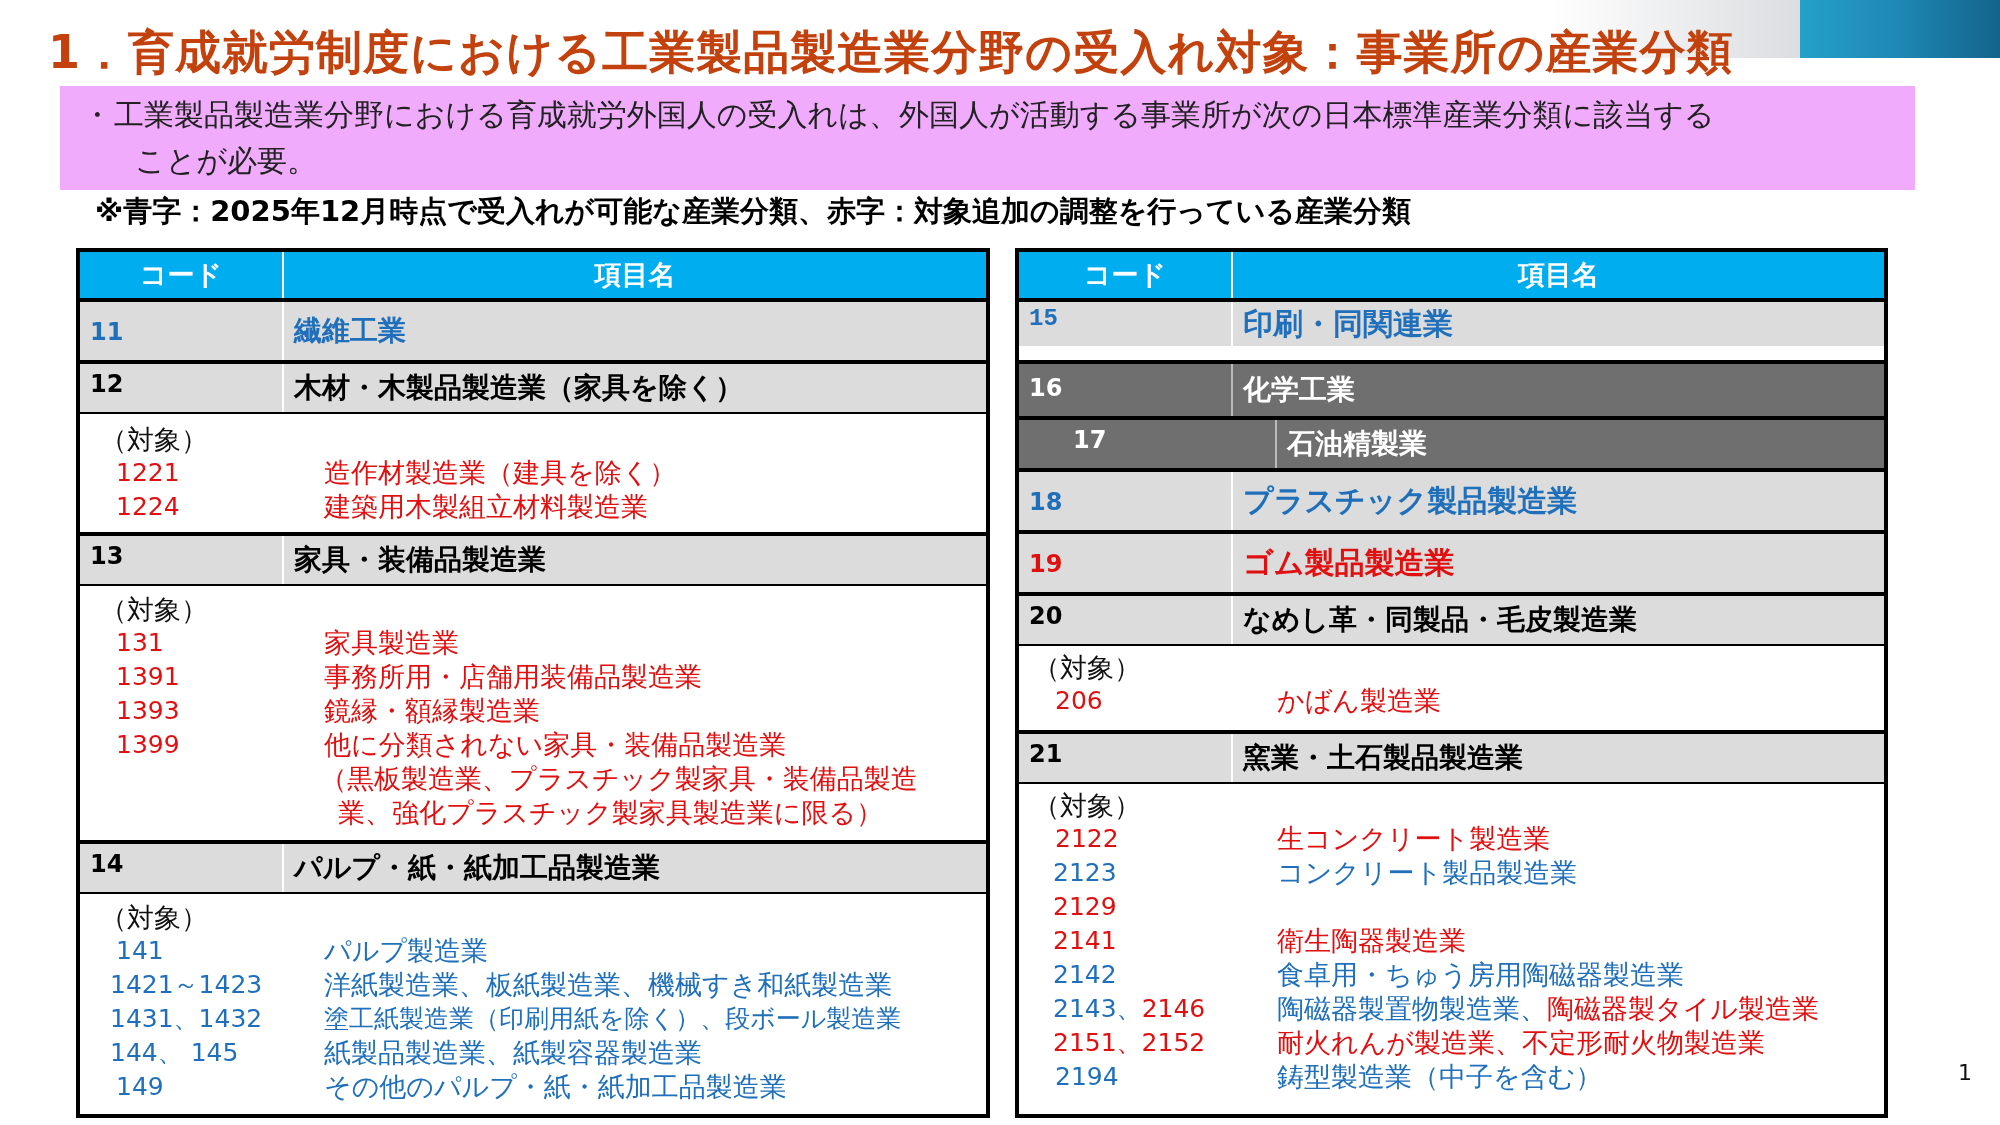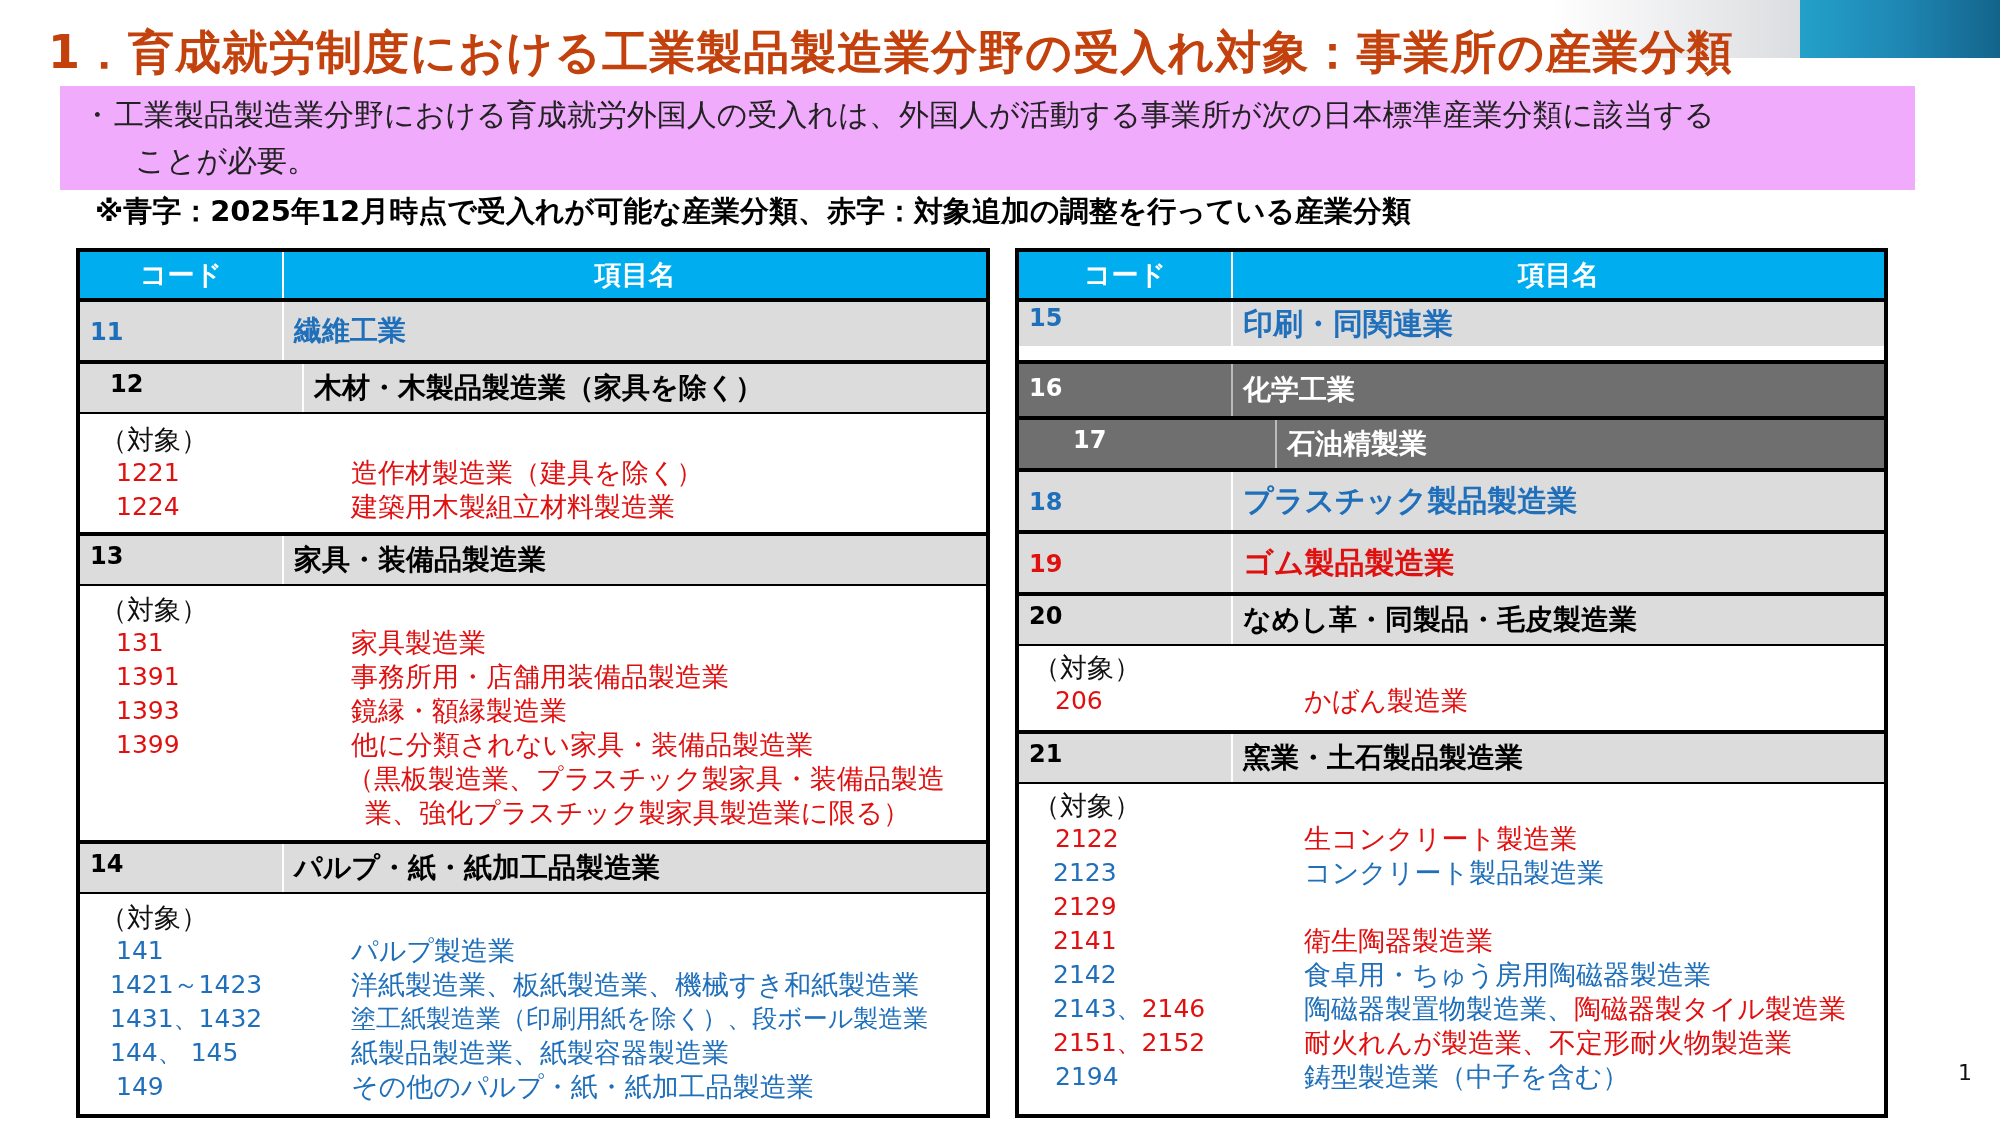--- a/index.html
+++ b/index.html
@@ -48,21 +48,21 @@
   .t-right .c1 { width: 214px; }
   .c2 { height: 100%; flex: 1; }
   .cat .c1 { padding-left: 10px; font-size: 24px; font-weight: bold; display: flex; align-items: flex-end; padding-bottom: 14px; }
   .cat .c2 { padding-left: 10px; font-size: 28px; font-weight: bold; display: flex; align-items: center; }
   .cat.big .c2 { font-size: 30px; }
 
   .body { position: absolute; left: 0; right: 0; font-size: 27px; }
   .body .label { position: absolute; left: 20px; color: #111; }
   .item { position: absolute; left: 0; right: 0; height: 34px; line-height: 34px; }
   .item .code { position: absolute; left: 36px; white-space: nowrap; font-size: 25px; }
-  .item .name { position: absolute; white-space: nowrap; margin-left: 27px; }
+  .item .name { position: absolute; white-space: nowrap; }
   .t-left .item .name { left: 244px; }
   .t-right .item .name { left: 258px; }
 
   .blue { color: #1f6fba; }
   .red { color: #e01010; }
   .white { color: #fff; }
   .black { color: #000; }
 
   .page-num { position: absolute; left: 1958px; top: 1060px; font-size: 22px; color: #111; }
 </style>
@@ -85,21 +85,21 @@
   <div class="row hdr" style="top:0;height:46px;">
     <div class="c1">コード</div>
     <div class="c2">項目名</div>
   </div>
 
   <div class="row sep gray cat" style="top:46px;height:62px;">
     <div class="c1 blue">11</div>
     <div class="c2 blue">繊維工業</div>
   </div>
 
-  <div class="row sep gray cat" style="top:108px;height:52px;padding-left:20px;">
+  <div class="row sep gray cat" style="top:108px;height:52px;">
     <div class="c1 black">12</div>
     <div class="c2 black">木材・木製品製造業（家具を除く）</div>
   </div>
   <div class="body thin" style="top:160px;height:120px;border-top:2px solid #000;">
     <div class="label" style="top:8px;">（対象）</div>
     <div class="item" style="top:42px;">
       <span class="code red">1221</span>
       <span class="name red">造作材製造業（建具を除く）</span>
     </div>
     <div class="item" style="top:76px;">
@@ -166,21 +166,21 @@
     </div>
   </div>
 </div>
 
 <div class="table t-right">
   <div class="row hdr" style="top:0;height:46px;">
     <div class="c1">コード</div>
     <div class="c2">項目名</div>
   </div>
 
-  <div class="row sep gray cat big" style="top:46px;height:48px;">
+  <div class="row sep gray cat big" style="top:46px;height:48px;font-family:Liberation Mono, monospace;">
     <div class="c1 blue">15</div>
     <div class="c2 blue">印刷・同関連業</div>
   </div>
   <div class="row sep dark cat" style="top:108px;height:56px;">
     <div class="c1 white" style="border-right-color:#bbb;">16</div>
     <div class="c2 white">化学工業</div>
   </div>
   <div class="row sep dark cat" style="top:164px;height:52px;padding-left:44px;">
     <div class="c1 white" style="border-right-color:#bbb;">17</div>
     <div class="c2 white">石油精製業</div>

